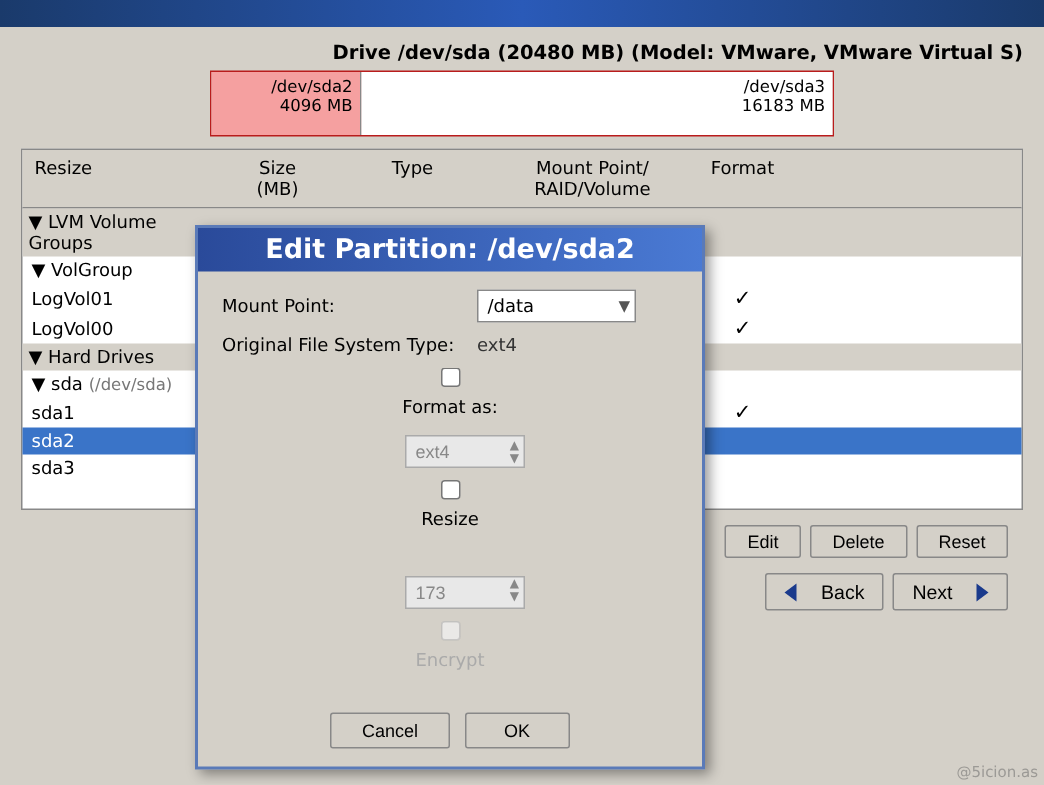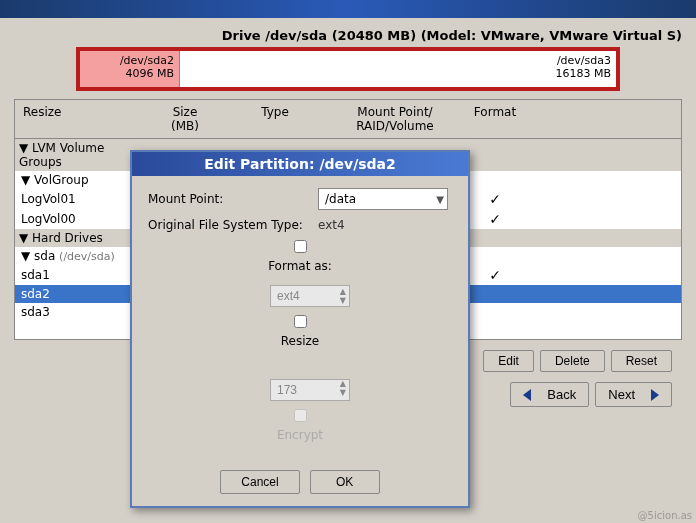--- a/index.html
+++ b/index.html
@@ -32,22 +32,22 @@
     }
 
     .drive-info-box .drive-title {
       font-weight: bold;
       font-size: 13px;
       margin-bottom: 4px;
     }
 
     .drive-partitions {
       display: flex;
-      border: 4px solid #b91c1c;
-      width: 544px;
+      border: 1px solid #b91c1c;
+      width: 416px;
       margin: 0 auto;
       height: 44px;
     }
 
     .partition-sda2 {
       width: 100px;
       background: #f5a0a0;
       border-right: 1px solid #888;
       padding: 3px 5px;
       font-size: 11px;
@@ -201,21 +201,21 @@
       border: 2px solid #5a7ab8;
       box-shadow: 3px 3px 8px rgba(0,0,0,0.4);
     }
 
     .modal-titlebar {
       background: linear-gradient(to right, #2a4a9a, #4a7ad4);
       color: white;
       text-align: center;
       padding: 4px 8px;
       font-weight: bold;
-      font-size: 14px;
+      font-size: 18px;
     }
 
     .modal-body {
       padding: 12px 16px;
     }
 
     .form-row {
       display: flex;
       align-items: center;
       margin-bottom: 8px;
@@ -235,21 +235,21 @@
       position: relative;
       display: flex;
       align-items: center;
     }
 
     .dropdown-field {
       background: white;
       border: 1px solid #888;
       padding: 3px 24px 3px 6px;
       font-size: 12px;
-      width: 130px;
+      width: 106px;
       cursor: pointer;
     }
 
     .dropdown-arrow {
       position: absolute;
       right: 4px;
       font-size: 10px;
       color: #555;
       pointer-events: none;
     }

